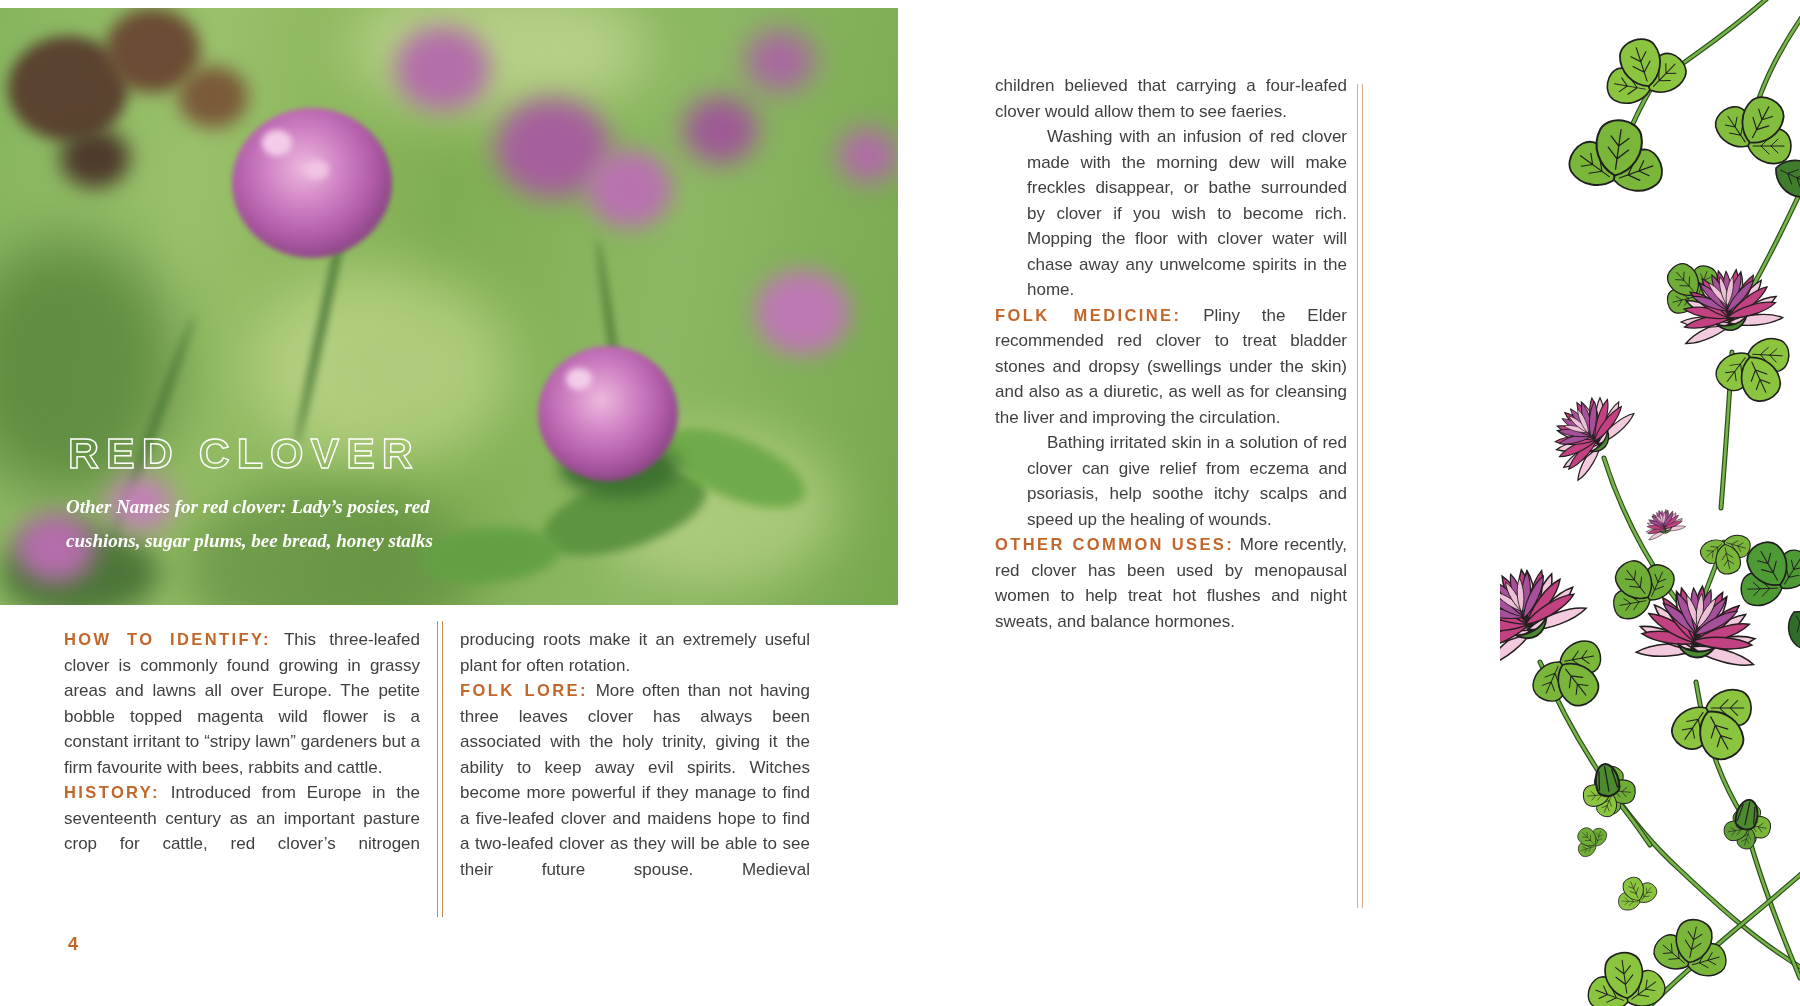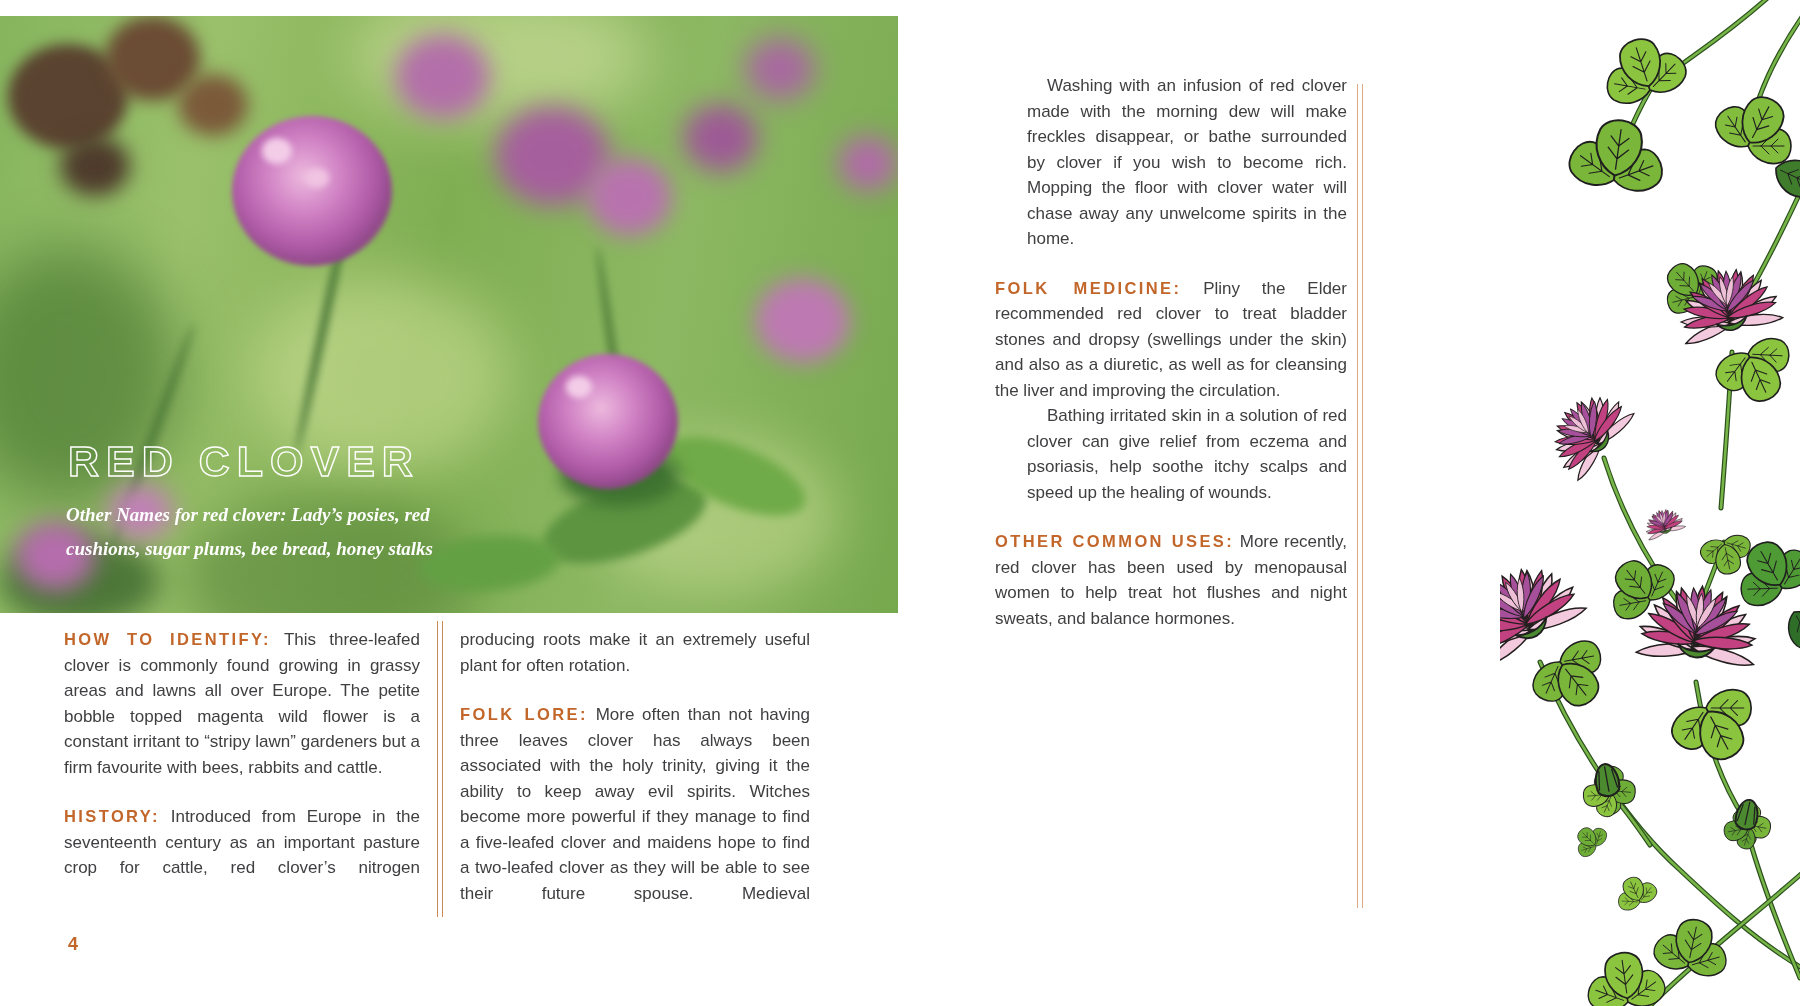--- a/index.html
+++ b/index.html
@@ -8,21 +8,21 @@
     --rule-left:#c98a55;
     --rule-right:#dba983;
   }
   html,body{margin:0;padding:0;background:#ffffff;}
   .spread{
     position:relative;width:1800px;height:1006px;background:#ffffff;
     overflow:hidden;font-family:"Liberation Sans",sans-serif;
   }
   
   .photo{
-    position:absolute;left:0;top:16px;width:898px;height:597px;overflow:hidden;
+    position:absolute;left:0;top:8px;width:898px;height:597px;overflow:hidden;
     background:linear-gradient(100deg,#86b55e 0%,#9ac06b 22%,#7fae52 48%,#8db863 72%,#76a84e 100%);
   }
   .blob{position:absolute;border-radius:50%;}
   .focusflower{
     position:absolute;border-radius:50%;
     background:radial-gradient(circle at 45% 40%, #edbade 0%, #d285c6 28%, #b15ca8 55%, #8f4788 72%, rgba(100,60,95,0) 78%);
     filter:blur(2.5px);
   }
   .hero{position:absolute;left:66px;top:418px;z-index:5;}
   .title-svg{overflow:visible;display:block;}
@@ -31,21 +31,21 @@
     letter-spacing:7px;fill:none;stroke:#ffffff;stroke-width:1.4px;
   }
   .subtitle{
     margin-top:8px;width:374px;color:#ffffff;
     font-family:"Liberation Serif",serif;font-style:italic;font-weight:bold;
     font-size:19px;line-height:34px;
   }
   
   .col{position:absolute;font-size:17px;line-height:25.5px;color:var(--body);text-align:justify;}
   .col p{margin:0;}
-  .col p.gap{margin-top:24px;}
+  .col p.gap{}
   .col p.ind{text-indent:20px;margin-left:32px;}
   .col p.cont{text-align-last:justify;}
   .h{color:var(--accent);font-weight:bold;letter-spacing:2.4px;font-size:16.5px;}
   .col1{left:64px;top:627px;width:356px;}
   .col2{left:460px;top:627px;width:350px;}
   .col3{left:995px;top:73px;width:352px;}
   .vrule{position:absolute;width:4px;border-left:1.6px solid;border-right:1.6px solid;}
   .vrule.left{left:437px;top:621px;height:296px;border-color:var(--rule-left);}
   .vrule.right{left:1357px;top:84px;height:824px;border-color:var(--rule-right);}
   .pagenum{position:absolute;left:68px;top:934px;color:var(--accent);font-weight:bold;font-size:18px;}
@@ -115,20 +115,21 @@
   </section>
 
   <div class="vrule left"></div>
 
   <section class="col col2">
     <p><span>producing roots make it an extremely useful plant for often rotation.</span></p>
     <p class="gap cont"><span class="h">FOLK LORE:</span> <span>More often than not having three leaves clover has always been associated with the holy trinity, giving it the ability to keep away evil spirits. Witches become more powerful if they manage to find a five-leafed clover and maidens hope to find a two-leafed clover as they will be able to see their future spouse. Medieval</span></p>
   </section>
 
   <section class="col col3">
+    <p><span>children believed that carrying a four-leafed clover would allow them to see faeries.</span></p>
     <p class="ind"><span>Washing with an infusion of red clover made with the morning dew will make freckles disappear, or bathe surrounded by clover if you wish to become rich. Mopping the floor with clover water will chase away any unwelcome spirits in the home.</span></p>
     <p class="gap"><span class="h">FOLK MEDICINE:</span> <span>Pliny the Elder recommended red clover to treat bladder stones and dropsy (swellings under the skin) and also as a diuretic, as well as for cleansing the liver and improving the circulation.</span></p>
     <p class="ind"><span>Bathing irritated skin in a solution of red clover can give relief from eczema and psoriasis, help soothe itchy scalps and speed up the healing of wounds.</span></p>
     <p class="gap"><span class="h">OTHER COMMON USES:</span> <span>More recently, red clover has been used by menopausal women to help treat hot flushes and night sweats, and balance hormones.</span></p>
   </section>
 
   <div class="vrule right"></div>
 
   <div class="pagenum">4</div>
 

